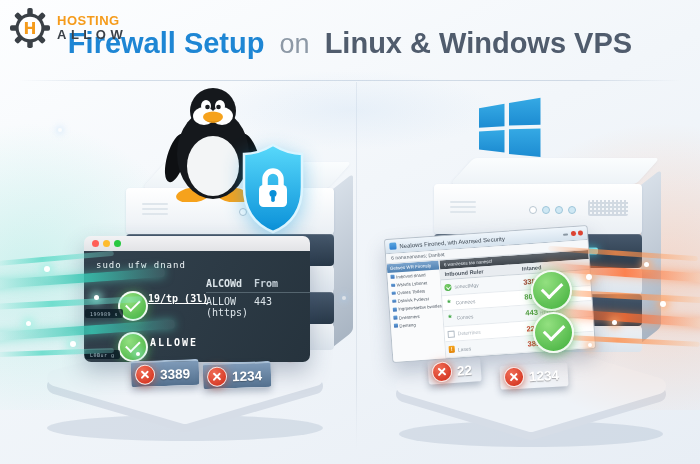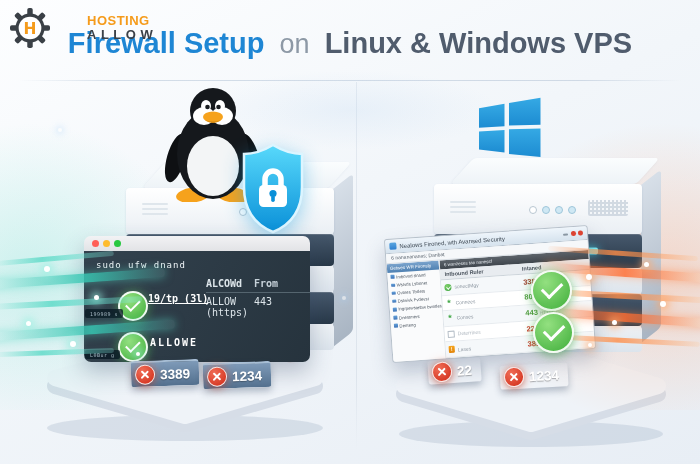--- a/index.html
+++ b/index.html
@@ -3,21 +3,21 @@
 <meta charset="utf-8">
 <style>
   html,body{margin:0;padding:0;background:#dfe6ee;}
   .canvas{position:relative;width:700px;height:464px;overflow:hidden;
     font-family:"Liberation Sans",sans-serif;
     background:linear-gradient(155deg,#fdfeff 0%,#f2f6fa 45%,#e8eef5 100%);}
   .abs{position:absolute;}
 
   
   .logo{position:absolute;left:10px;top:8px;display:flex;gap:7px;align-items:center;z-index:20;}
-  .brand{display:flex;flex-direction:column;line-height:1.05;margin-left:30px;}
+  .brand{display:flex;flex-direction:column;line-height:1.05;}
   .brand-top{color:#f59b1b;font-weight:bold;font-size:13px;letter-spacing:.5px;}
   .brand-bottom{color:#3b4148;font-weight:bold;font-size:13px;letter-spacing:4.5px;}
   .title{position:absolute;left:0;right:0;top:27px;text-align:center;font-size:29px;z-index:10;white-space:nowrap;}
   .title .hl{color:#1e86d4;font-weight:bold;}
   .title .conn{color:#8d99a6;font-weight:normal;margin:0 7px;font-size:27px;}
   .title .rest{color:#505c6d;font-weight:bold;}
   .hrule{position:absolute;left:18px;right:18px;top:80px;height:1px;z-index:1;
     background:linear-gradient(90deg,transparent,#d3dde8 15%,#cfd9e5 85%,transparent);}
   .vdiv{position:absolute;left:356px;top:82px;bottom:14px;width:1px;background:linear-gradient(#e3e9f0,#dde4ec 80%,transparent);z-index:1;}
 

